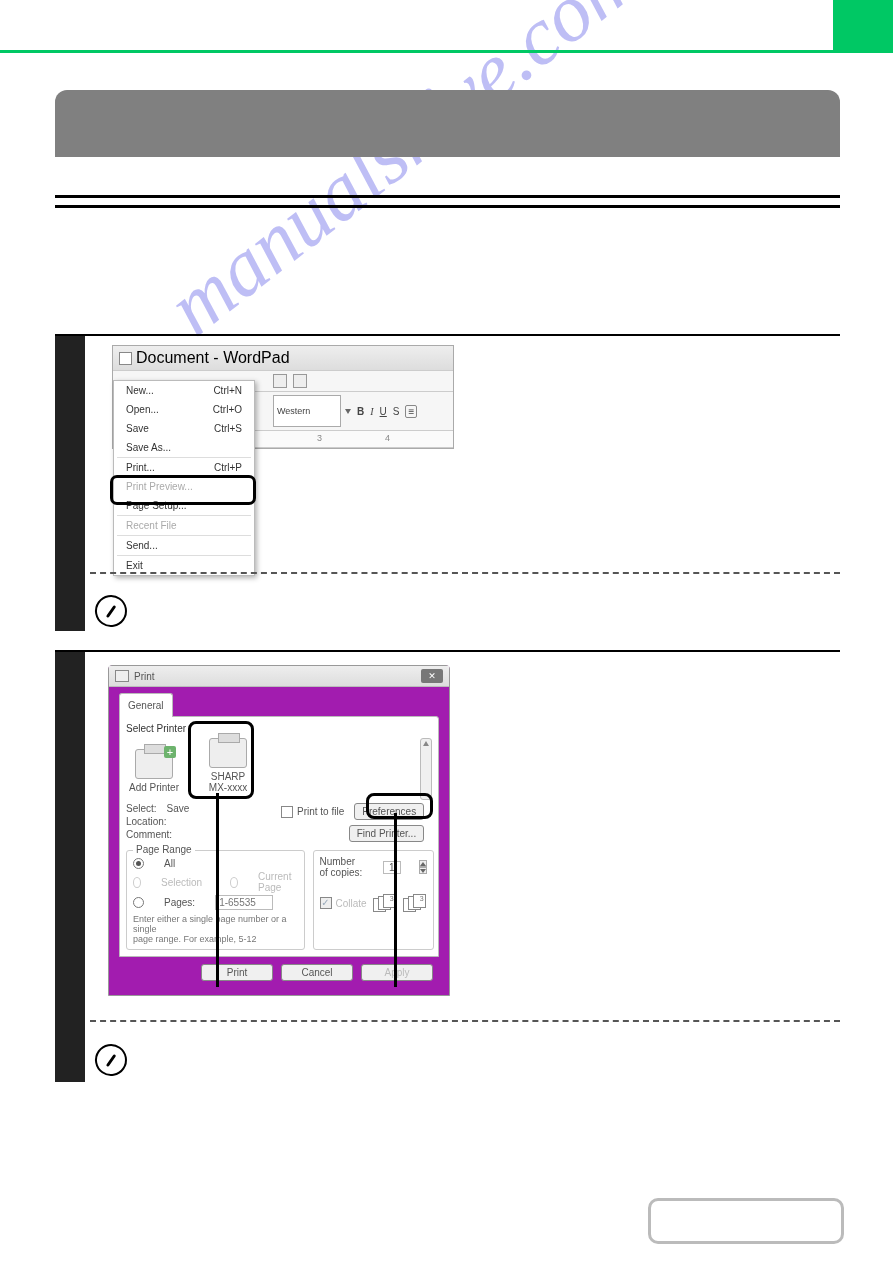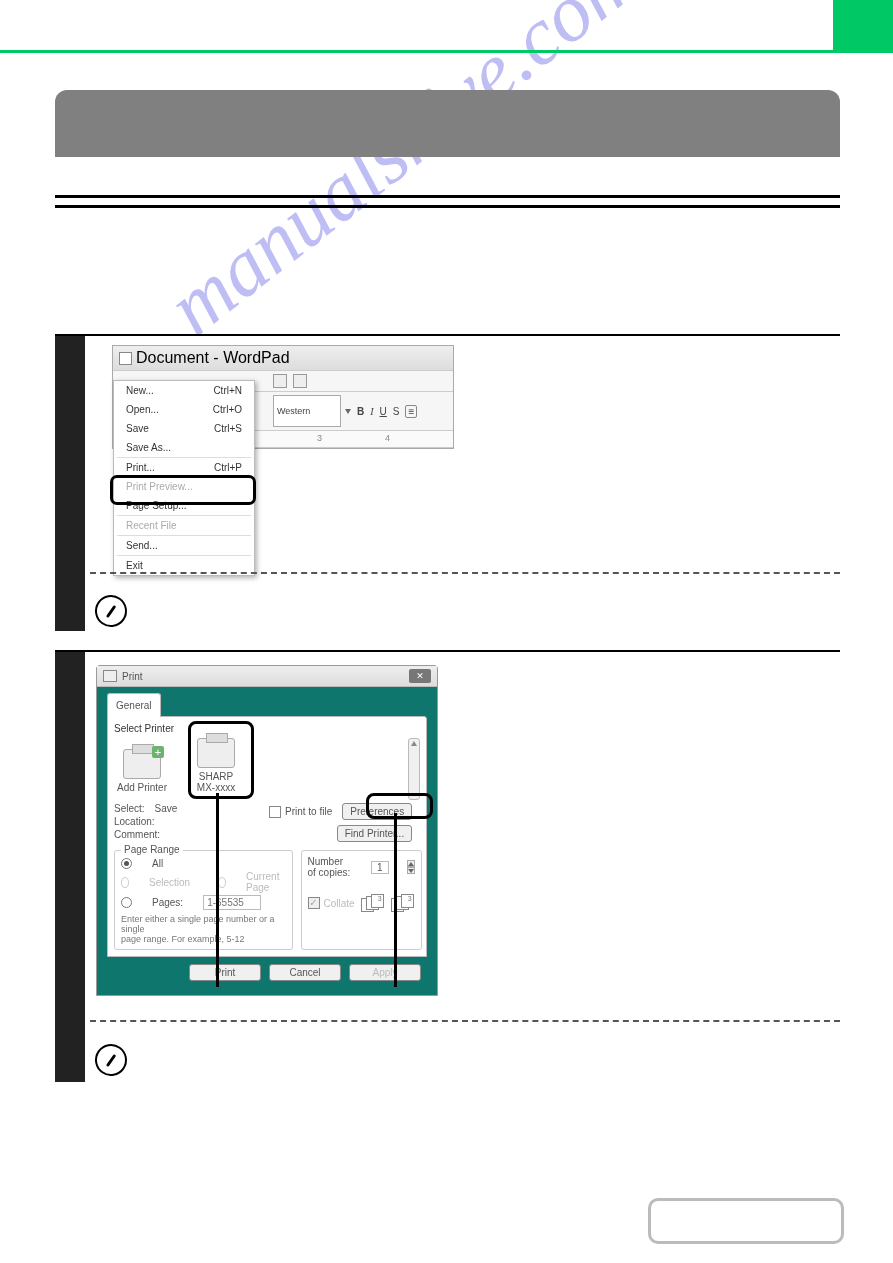--- a/index.html
+++ b/index.html
@@ -167,25 +167,25 @@
   .fd-sep { border-top: 1px solid #ddd; margin: 0 3px; }
   .fd-highlight {
     position: absolute;
     border: 3px solid #000;
     border-radius: 7px;
   }
 
   
   .print-dlg {
     position: absolute;
-    left: 96px; top: 665px;
+    left: 108px; top: 665px;
     width: 340px;
     border: 1px solid #999;
     border-radius: 4px 4px 0 0;
-    background: #0f766e;
+    background: #a21caf;
     font-size: 10px;
     color: #555;
   }
   .pd-title {
     display: flex;
     align-items: center;
     padding: 3px 6px;
     background: linear-gradient(#eee,#ddd);
     border-bottom: 1px solid #bbb;
   }

